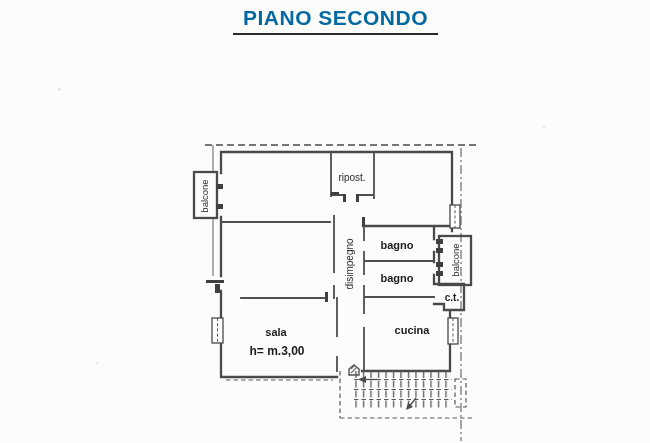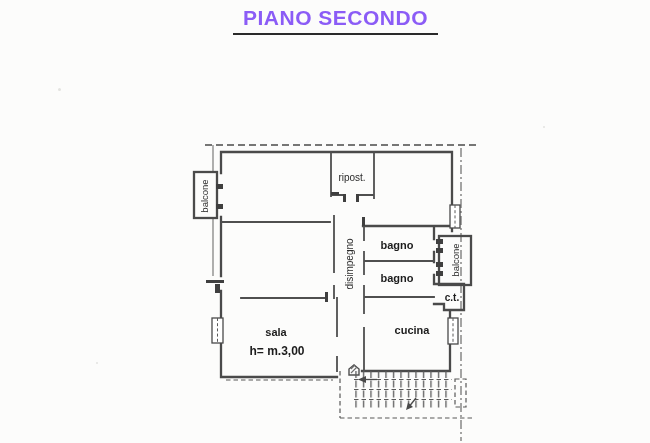--- a/index.html
+++ b/index.html
@@ -5,21 +5,21 @@
   html,body{margin:0;padding:0;}
   body{
     width:650px;height:443px;position:relative;overflow:hidden;
     background:#fcfcfb;
     font-family:"Liberation Sans",sans-serif;
   }
   .page-title{
     position:absolute;top:6px;left:233px;width:205px;
     margin:0;text-align:center;
     font:bold 21px "Liberation Sans",sans-serif;
-    color:#8b5cf6;letter-spacing:.5px;
+    color:#0369a1;letter-spacing:.5px;
     border-bottom:2px solid #2a2a2a;padding-bottom:3px;
   }
   svg{position:absolute;left:0;top:0;}
   .wx{stroke:#4a4a4a;stroke-width:2.3;fill:none;stroke-linecap:square}
   .wi{stroke:#4f4f4f;stroke-width:1.8;fill:none;stroke-linecap:square}
   .wthin{stroke:#6f6f6f;stroke-width:1.1;fill:none}
   .dash{stroke:#4a4a4a;stroke-width:1.5;fill:none;stroke-dasharray:7 4}
   .dashdot{stroke:#5c5c5c;stroke-width:1.1;fill:none;stroke-dasharray:9 3 2 3}
   .sdash{stroke:#585858;stroke-width:1.2;fill:none;stroke-dasharray:4.5 3}
   .jam{fill:#3f3f3f;stroke:none}

